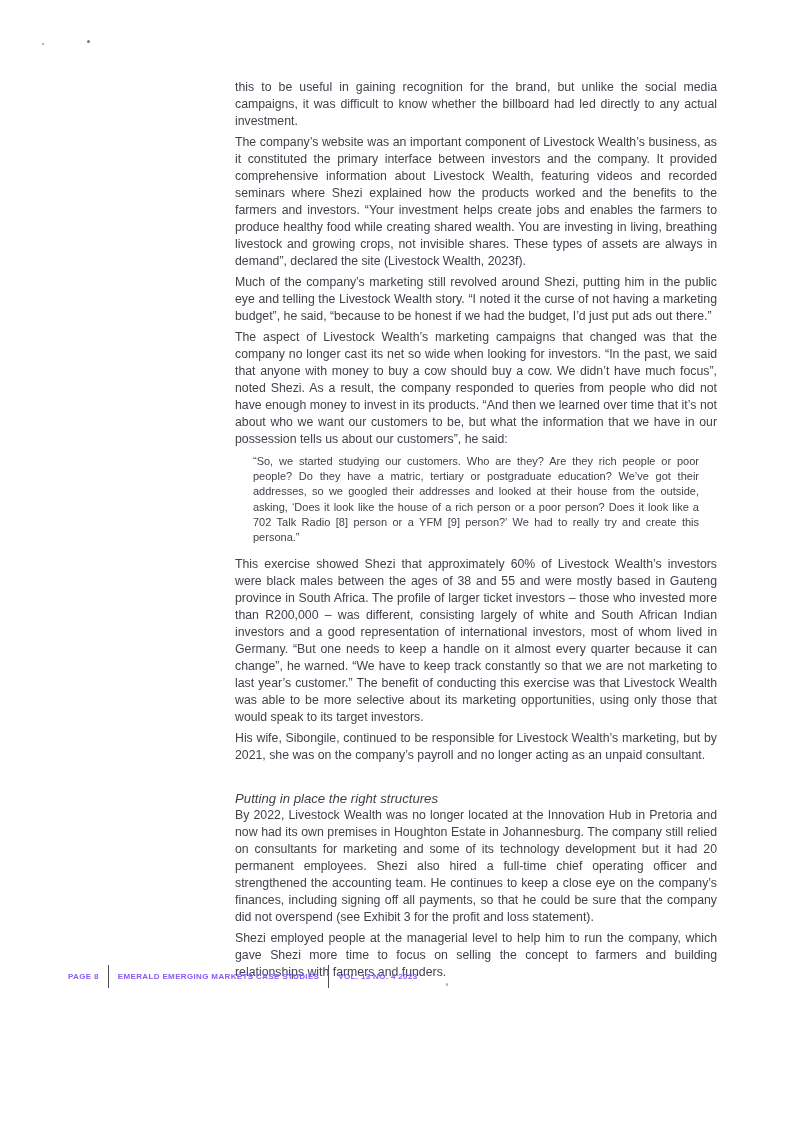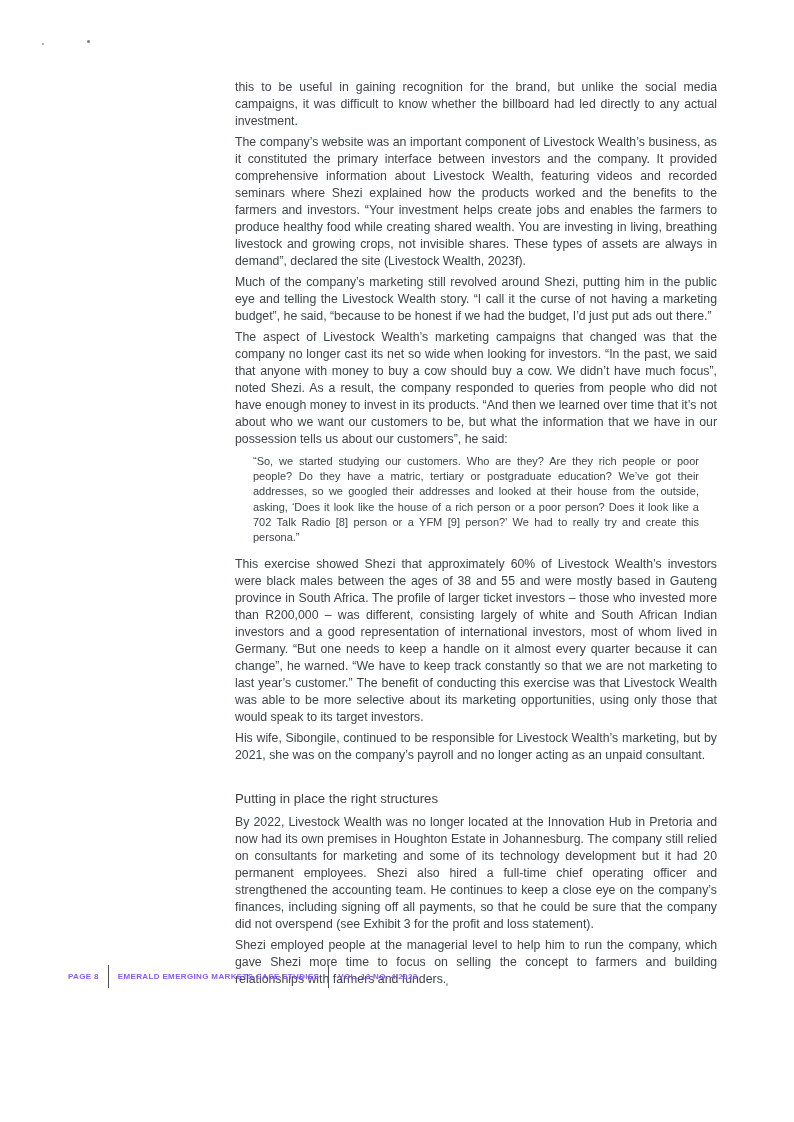--- a/index.html
+++ b/index.html
@@ -28,23 +28,24 @@
     line-height: 17px;
     text-align: justify;
   }
   .pull-quote {
     margin: 6px 18px 11px 18px;
     font-size: 11px;
     line-height: 15.2px;
     text-align: justify;
   }
   .section-heading {
-    margin: 26px 0 7px 0;
+    margin: 26px 0 0 0;
     font-size: 13.2px;
     line-height: 17px;
+    font-style: italic;
     font-weight: normal;
     color: #3b3f46;
   }
   .footer {
     position: absolute;
     left: 68px;
     top: 965px;
     height: 23px;
     display: flex;
     align-items: center;
@@ -78,21 +79,21 @@
 
 <div class="page">
 
   <span class="speck" id="speck-1"></span>
   <span class="speck" id="speck-2"></span>
   <span class="speck" id="speck-3"></span>
 
   <main class="content">
     <p class="body-para">this to be useful in gaining recognition for the brand, but unlike the social media campaigns, it was difficult to know whether the billboard had led directly to any actual investment.</p>
     <p class="body-para">The company’s website was an important component of Livestock Wealth’s business, as it constituted the primary interface between investors and the company. It provided comprehensive information about Livestock Wealth, featuring videos and recorded seminars where Shezi explained how the products worked and the benefits to the farmers and investors. “Your investment helps create jobs and enables the farmers to produce healthy food while creating shared wealth. You are investing in living, breathing livestock and growing crops, not invisible shares. These types of assets are always in demand”, declared the site (Livestock Wealth, 2023f).</p>
-    <p class="body-para">Much of the company’s marketing still revolved around Shezi, putting him in the public eye and telling the Livestock Wealth story. “I call it the curse of not having a marketing budget”, he said, “because to be honest if we had the budget, I’d just put ads out there.”</p>
+    <p class="body-para">Much of the company’s marketing still revolved around Shezi, putting him in the public eye and telling the Livestock Wealth story. “I noted it the curse of not having a marketing budget”, he said, “because to be honest if we had the budget, I’d just put ads out there.”</p>
     <p class="body-para">The aspect of Livestock Wealth’s marketing campaigns that changed was that the company no longer cast its net so wide when looking for investors. “In the past, we said that anyone with money to buy a cow should buy a cow. We didn’t have much focus”, noted Shezi. As a result, the company responded to queries from people who did not have enough money to invest in its products. “And then we learned over time that it’s not about who we want our customers to be, but what the information that we have in our possession tells us about our customers”, he said:</p>
     <blockquote class="pull-quote">“So, we started studying our customers. Who are they? Are they rich people or poor people? Do they have a matric, tertiary or postgraduate education? We’ve got their addresses, so we googled their addresses and looked at their house from the outside, asking, ‘Does it look like the house of a rich person or a poor person? Does it look like a 702 Talk Radio [8] person or a YFM [9] person?’ We had to really try and create this persona.”</blockquote>
     <p class="body-para">This exercise showed Shezi that approximately 60% of Livestock Wealth’s investors were black males between the ages of 38 and 55 and were mostly based in Gauteng province in South Africa. The profile of larger ticket investors – those who invested more than R200,000 – was different, consisting largely of white and South African Indian investors and a good representation of international investors, most of whom lived in Germany. “But one needs to keep a handle on it almost every quarter because it can change”, he warned. “We have to keep track constantly so that we are not marketing to last year’s customer.” The benefit of conducting this exercise was that Livestock Wealth was able to be more selective about its marketing opportunities, using only those that would speak to its target investors.</p>
     <p class="body-para">His wife, Sibongile, continued to be responsible for Livestock Wealth’s marketing, but by 2021, she was on the company’s payroll and no longer acting as an unpaid consultant.</p>
     <h2 class="section-heading">Putting in place the right structures</h2>
     <p class="body-para">By 2022, Livestock Wealth was no longer located at the Innovation Hub in Pretoria and now had its own premises in Houghton Estate in Johannesburg. The company still relied on consultants for marketing and some of its technology development but it had 20 permanent employees. Shezi also hired a full-time chief operating officer and strengthened the accounting team. He continues to keep a close eye on the company’s finances, including signing off all payments, so that he could be sure that the company did not overspend (see Exhibit 3 for the profit and loss statement).</p>
     <p class="body-para">Shezi employed people at the managerial level to help him to run the company, which gave Shezi more time to focus on selling the concept to farmers and building relationships with farmers and funders.</p>
   </main>
 
   <footer class="footer">

